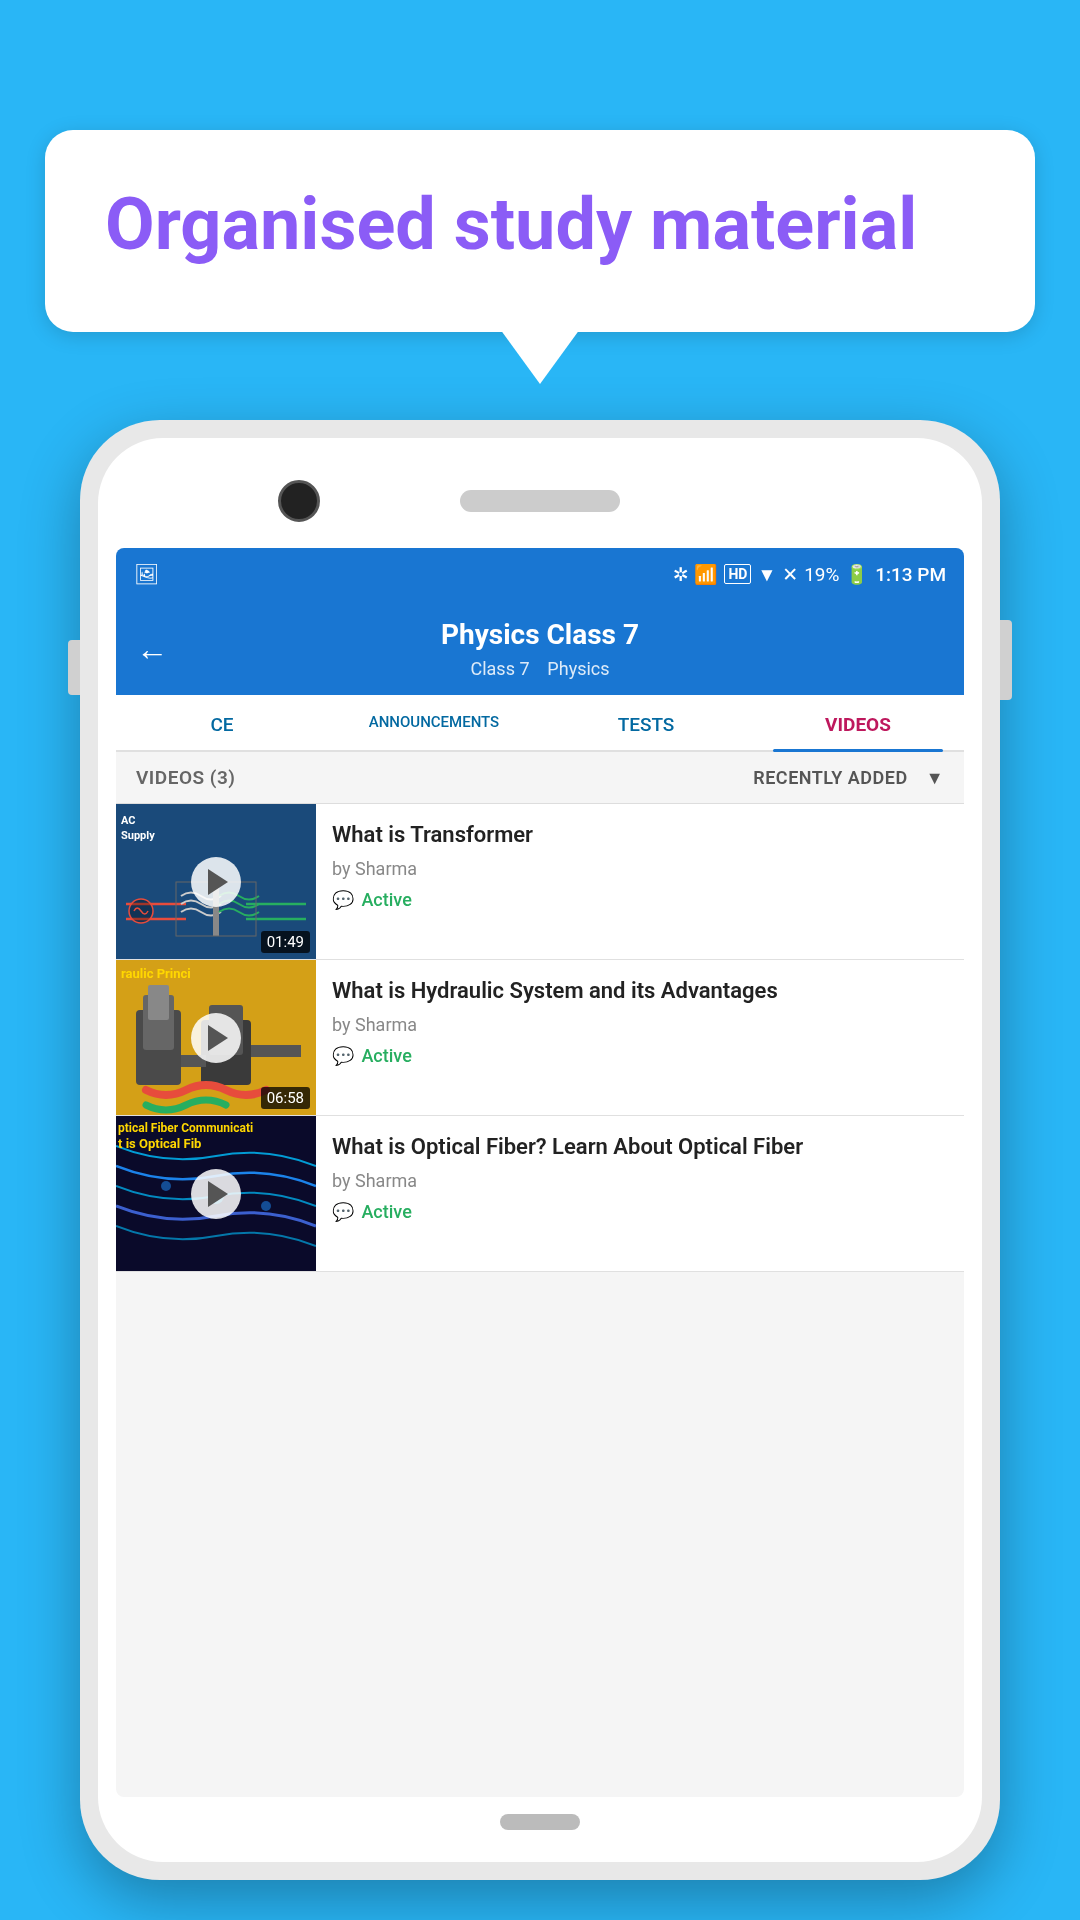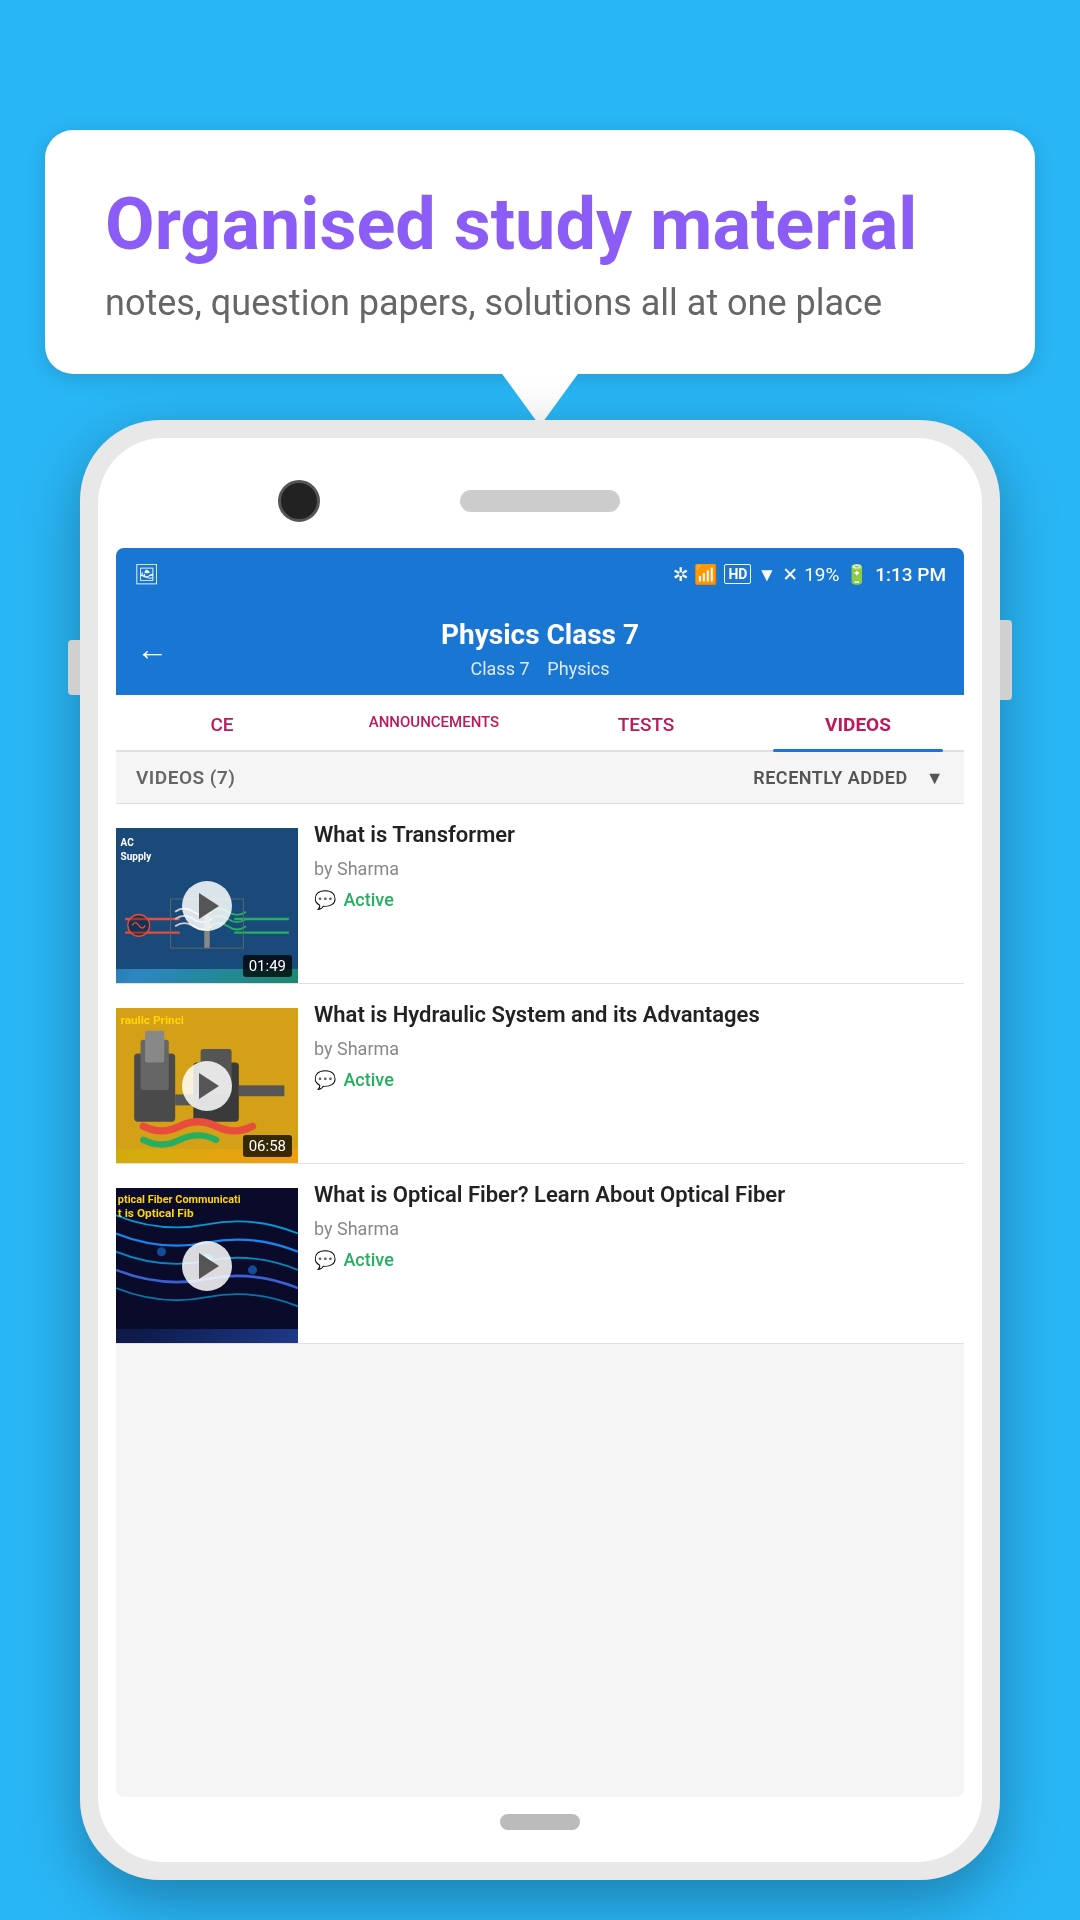--- a/index.html
+++ b/index.html
@@ -195,21 +195,21 @@
       background: white;
       display: flex;
       border-bottom: 2px solid #e0e0e0;
     }
     .tab {
       flex: 1;
       text-align: center;
       padding: 18px 0 14px;
       font-size: 19px;
       font-weight: 500;
-      color: #be185d;
+      color: #0369a1;
       cursor: pointer;
       position: relative;
     }
     .tab.active {
       color: #be185d;
       font-weight: 700;
     }
     .tab.active::after {
       content: '';
       position: absolute;
@@ -252,27 +252,26 @@
       background: white;
       overflow-y: auto;
     }
     .video-item {
       display: flex;
       align-items: stretch;
       border-bottom: 1px solid #e0e0e0;
       min-height: 155px;
     }
     .video-thumb {
-      width: 182px;
+      width: 200px;
       min-height: 155px;
       flex-shrink: 0;
       position: relative;
       overflow: hidden;
       background: #555;
-      margin-top: 24px;
     }
     .video-thumb-bg1 {
       background: linear-gradient(135deg, #1a5276 0%, #2e86c1 50%, #1a8a6e 100%);
     }
     .video-thumb-bg2 {
       background: linear-gradient(135deg, #b7950b 0%, #d4ac0d 50%, #f39c12 100%);
     }
     .video-thumb-bg3 {
       background: linear-gradient(135deg, #1a1a2e 0%, #0d1b4b 50%, #1e3a8a 100%);
     }
@@ -358,21 +357,20 @@
     .fiber-art {
       position: absolute;
       top: 0; left: 0; right: 0; bottom: 0;
     }
   </style>
 </head>
 <body>
 
 <div class="speech-bubble">
   <div class="bubble-title">Organised study material</div>
-  <div class="bubble-subtitle">notes, question papers, solutions all at one place</div>
 </div>
 
 <div class="phone-wrapper">
   <div class="phone-outer">
     <div class="side-btn-left"></div>
     <div class="side-btn-right"></div>
     <div class="phone-inner">
       <div class="phone-camera"></div>
       <div class="phone-speaker"></div>
       <div class="phone-home-btn"></div>
@@ -417,21 +415,21 @@
           </div>
           <div class="tab">
             <span>TESTS</span>
           </div>
           <div class="tab active">
             <span>VIDEOS</span>
           </div>
         </div>
 
         <div class="filter-bar">
-          <span class="filter-label">VIDEOS (7)</span>
+          <span class="filter-label">VIDEOS (3)</span>
           <div class="filter-sort">
             <span>RECENTLY ADDED</span>
             <span>▼</span>
           </div>
         </div>
 
         <div class="video-list">
 
           <div class="video-item">
             <div class="video-thumb video-thumb-bg1">

